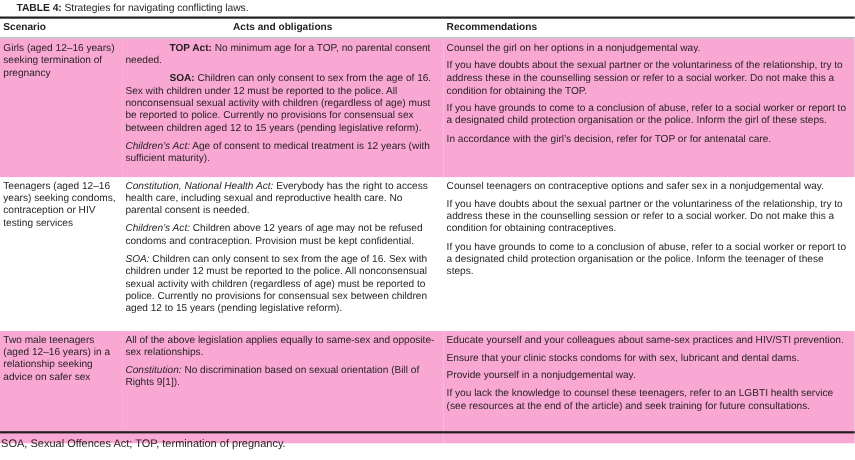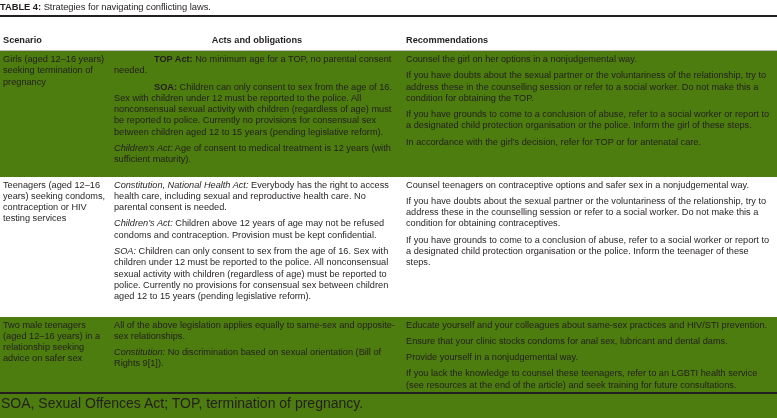--- a/index.html
+++ b/index.html
@@ -1,31 +1,31 @@
 <!DOCTYPE html>
 <html><head>
 <meta charset="utf-8">
 <style>
   html, body { margin:0; padding:0; background:#ffffff; }
   body { width:777px; height:418px; overflow:hidden; font-family:"Liberation Sans", sans-serif; color:#231f20; font-size:9.2px; line-height:11.3px; }
-  .caption { position:absolute; left:0; top:1px; font-size:9.4px; letter-spacing:-0.05px; }
+  .caption { position:absolute; left:15px; top:1px; font-size:9.4px; letter-spacing:-0.05px; }
   .caption b { font-weight:bold; }
   .rule-top { position:absolute; left:0; top:15px; width:777px; height:2px; background:#231f20; }
   table { position:absolute; left:0; top:17px; width:777px; border-collapse:collapse; table-layout:fixed; }
   col.c1 { width:111px; } col.c2 { width:292px; } col.c3 { width:374px; }
-  th { text-align:left; font-weight:bold; padding:18px 3px 2px 3px; height:13px; vertical-align:top; border-bottom:1px solid #bcbcbc; }
+  th { text-align:left; font-weight:bold; padding:2px 3px 2px 3px; height:13px; vertical-align:top; border-bottom:1px solid #bcbcbc; }
   th.h2 { padding-left:3px;text-align:center; }
   td { vertical-align:top; padding:3px 3px 0 3px; }
-  tr.shade td { background:#4d7c0f; }
+  tr.shade td { background:#f9a8d4; }
   td p { margin:0 0 5px 0; }
   td.c1cell { padding-left:3px; }
   .lbl { font-weight:bold;margin-left:40px; }
   .lbl-i { font-weight:normal; font-style:italic; }
   .rule-bot { position:absolute; left:0; top:392px; width:777px; height:2px; background:#231f20; }
-  .foot { position:absolute; left:1px; top:398px; font-size:14px; }
+  .foot { position:absolute; left:1px; top:398px; font-size:10px; }
 </style>
 </head>
 <body>
 
 <div class="caption"><b>TABLE 4:</b><span> Strategies for navigating conflicting laws.</span></div>
 <div class="rule-top"></div>
 
 <table>
   <colgroup>
       <col class="c1">
@@ -68,21 +68,21 @@
         </td>
       </tr>
       <tr class="shade" style="height: 102px; margin-left: 24px;">
         <td class="c1cell">Two male teenagers (aged 12–16 years) in a relationship seeking advice on safer sex</td>
         <td>
           <p><span>All of the above legislation applies equally to same-sex and opposite-sex relationships.</span></p>
           <p><span class="lbl-i">Constitution:</span><span> No discrimination based on sexual orientation (Bill of Rights 9[1]).</span></p>
         </td>
         <td>
           <p>Educate yourself and your colleagues about same-sex practices and HIV/STI prevention.</p>
-          <p>Ensure that your clinic stocks condoms for anal sex, lubricant and dental dams.</p>
+          <p>Ensure that your clinic stocks condoms for with sex, lubricant and dental dams.</p>
           <p>Provide yourself in a nonjudgemental way.</p>
           <p>If you lack the knowledge to counsel these teenagers, refer to an LGBTI health service (see resources at the end of the article) and seek training for future consultations.</p>
         </td>
       </tr>
     </tbody>
 </table>
 
 <div class="rule-bot"></div>
 <div class="foot">SOA, Sexual Offences Act; TOP, termination of pregnancy.</div>
 

